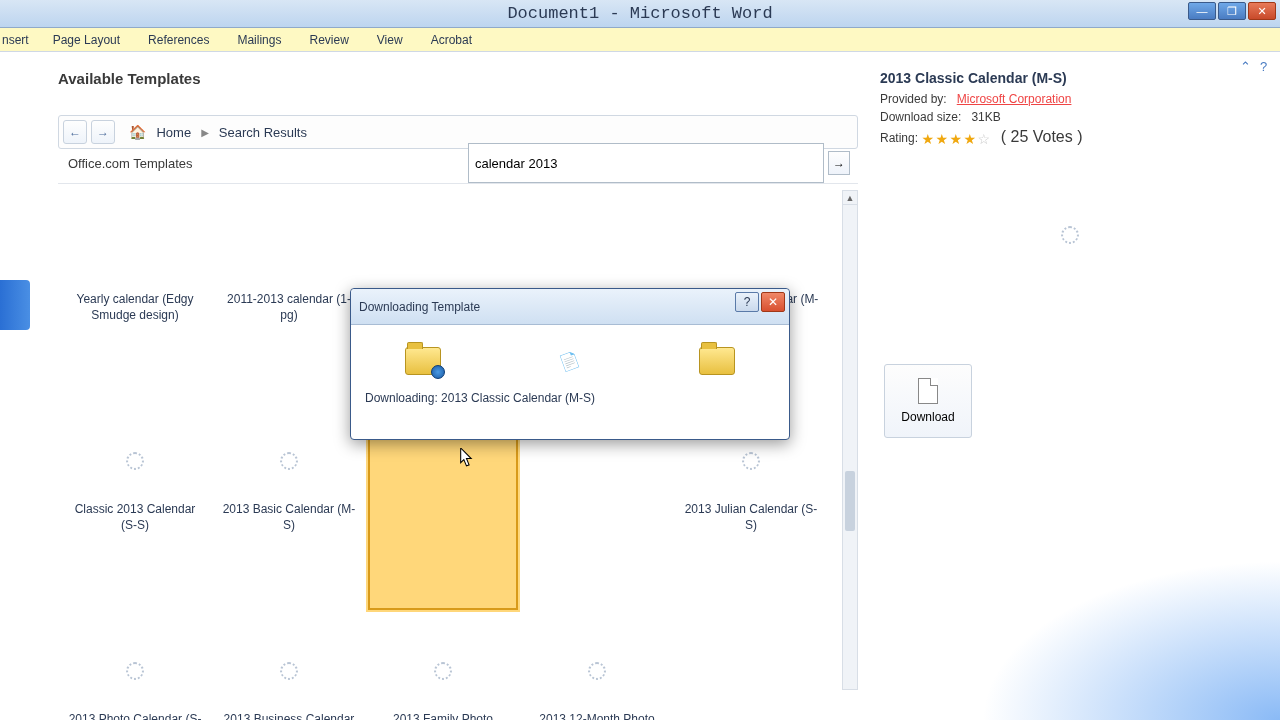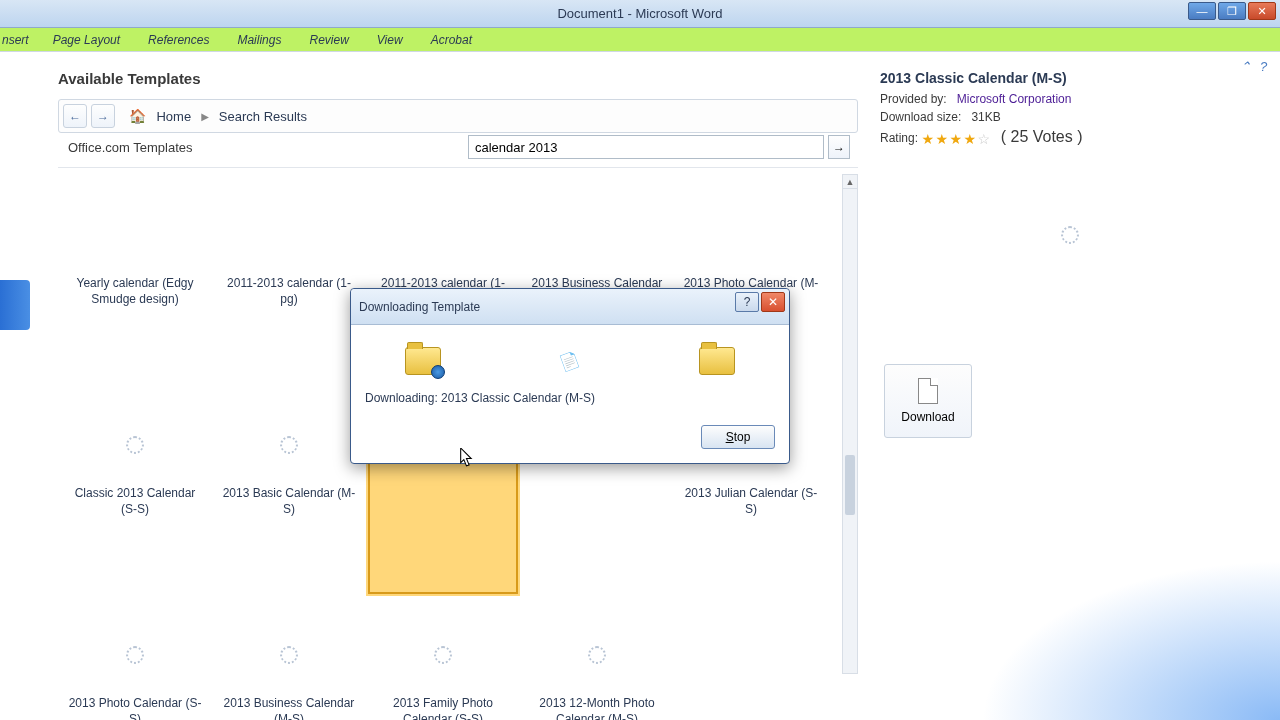--- a/index.html
+++ b/index.html
@@ -1,50 +1,50 @@
 <!DOCTYPE html>
 <html><head>
 <meta charset="utf-8">
 <style>
 * { box-sizing: border-box; margin: 0; padding: 0; font-family: "Segoe UI", Tahoma, sans-serif; }
 body { width: 1280px; height: 720px; overflow: hidden; background: #fff; position: relative; }
 
 
 .titlebar { height: 28px; background: linear-gradient(to bottom, #d8e6f5, #bdd5ef); display: flex; align-items: center; position: relative; border-bottom: 1px solid #8fa9c9; }
-.titlebar-title { position: absolute; left: 50%; transform: translateX(-50%); font-size: 13px; color: #2b3a54; }
+.titlebar-title { position: absolute; left: 50%; transform: translateX(-50%); font-size: 17px; color: #2b3a54; font-family: Liberation Mono, monospace; }
 .window-controls { position: absolute; right: 4px; top: 2px; display: flex; gap: 2px; }
 .win-btn { width: 28px; height: 18px; background: linear-gradient(to bottom, #6fa8e8, #4a7cc2); border: 1px solid #3a5a8a; border-radius: 2px; display: flex; align-items: center; justify-content: center; color: #fff; font-size: 11px; cursor: pointer; }
 .win-btn.close { background: linear-gradient(to bottom, #e87a5a, #c84a2a); border-color: #a03818; }
 .titlebar-right { position: absolute; right: 6px; bottom: -22px; display:flex; gap:6px; }
 .tb-icon { width:14px; height:14px; color:#4a7cc2; font-size:13px; }
 
 
-.ribbon { height: 24px; background: #bef264; display: flex; align-items: center; padding-left: 2px; gap: 0; border-bottom: 1px solid #cfd8e5; position:relative;font-style:italic; }
+.ribbon { height: 24px; background: #fef9c3; display: flex; align-items: center; padding-left: 2px; gap: 0; border-bottom: 1px solid #cfd8e5; position:relative; }
 .ribbon-tab { padding: 3px 14px; font-size: 12px; color: #2b3a54; cursor: pointer; }
 .ribbon-tab.cut { padding-left: 0; padding-right: 10px; }
 
 
 .main { display: flex; height: calc(720px - 52px); }
 .left-pane { width: 880px; padding: 18px 0 0 58px; position: relative; }
 .right-pane { width: 400px; padding: 18px 20px 0 0; }
 
 
-.avail-header { font-size: 15px; font-weight: bold; color: #3a3a3a; margin-bottom: 12px; }
+.avail-header { font-size: 15px; font-weight: bold; color: #3a3a3a; margin-bottom: 28px; }
 
 
 .navbar { display: flex; align-items: center; height: 34px; border: 1px solid #d0d8e2; border-radius: 3px; background: #fdfdfd; padding: 0 4px; gap: 4px; width: 800px; }
 .nav-btn { width: 24px; height: 24px; border: 1px solid #c8d2de; border-radius: 3px; background: linear-gradient(to bottom,#fefefe,#eef3fa); display:flex; align-items:center; justify-content:center; font-size:12px; color:#4a6a9a; cursor:pointer; }
 .nav-home-icon { font-size: 14px; }
 .nav-text { font-size: 13px; color: #2b3a54; padding: 0 6px; }
 .nav-sep { color: #888; font-size: 10px; }
 
 
 .searchbar { display: flex; align-items: center; height: 28px; width: 800px; }
 .search-label { font-size: 13px; color: #3a3a3a; padding: 0 10px; width: 410px; }
-.search-input { flex: 0 0 356px; height: 24px; border: 1px solid #b0bcc8; padding: 0 6px; font-size: 13px; }
+.search-input { flex: 0 0 356px; height: 40px; border: 1px solid #b0bcc8; padding: 0 6px; font-size: 13px; }
 .search-go { width: 22px; height: 24px; border: 1px solid #b0bcc8; margin-left: 4px; background: linear-gradient(to bottom,#fefefe,#eef3fa); display:flex; align-items:center; justify-content:center; font-size:12px; cursor:pointer; }
 
 
 .grid-wrap { position: relative; width: 800px; height: 520px; margin-top: 6px; border-top: 1px solid #e2e6ec; }
 .grid { padding-top: 8px; display: grid; grid-template-columns: repeat(5, 154px); grid-auto-rows: 210px; gap: 0; }
 .tile { display: flex; flex-direction: column; align-items: center; justify-content: flex-start; padding-top: 100px; position: relative; }
 .tile-label { font-size: 12px; color: #2b3a54; text-align: center; width: 140px; line-height: 1.3; }
 .spinner { position: absolute; top: 50px; width: 18px; height: 18px; }
 .spinner::before { content:""; position:absolute; inset:0; border-radius:50%; border:2px dotted #b8c4d4; }
 
@@ -55,21 +55,21 @@
 .blue-tab { position:absolute; left:0; top:280px; width:30px; height:50px; background:linear-gradient(to right,#2a6fd4,#4a8fe4); border-radius:0 4px 4px 0; }
 
 
 .scroll-rail { position:absolute; right:0; top:6px; width:16px; height:500px; background:#f0f3f7; border:1px solid #d8dee6; }
 .scroll-up { position:absolute; top:0; left:0; width:14px; height:14px; display:flex; align-items:center; justify-content:center; font-size:9px; color:#666; border-bottom:1px solid #d8dee6;}
 .scroll-thumb { position:absolute; top:280px; left:2px; width:10px; height:60px; background:#c8d2de; border-radius:2px; }
 
 
 .detail-title { font-size: 14px; font-weight: bold; color: #2b3a54; margin-bottom: 6px; }
 .detail-row { font-size: 12px; color: #3a3a3a; margin-bottom: 4px; }
-.detail-link { color: #4c1d95; cursor:pointer; }
+.detail-link { color: #ef4444; text-decoration: underline; cursor:pointer; }
 .stars { display:inline-flex; vertical-align:middle; }
 .star { width:14px; height:14px; display:inline-block; color:#f0a810; font-size:14px; line-height:14px; }
 .star.empty { color:#c8c8c8; }
 .votes { font-size:16px; color:#3a3a3a; margin-left:6px; }
 .preview-spin { width:18px; height:18px; margin:80px auto 120px; position:relative; }
 .preview-spin::before { content:""; position:absolute; inset:0; border-radius:50%; border:2px dotted #b8c4d4; }
 .download-btn { width: 88px; height: 74px; border: 1px solid #c8d2de; border-radius: 3px; background: linear-gradient(to bottom,#fdfdfd,#f0f4fa); display:flex; flex-direction:column; align-items:center; justify-content:center; gap:6px; cursor:pointer; margin-left:4px; font-size:12px; }
 .doc-icon { width:20px; height:26px; border:1px solid #888; position:relative; background:#fff; }
 .doc-icon::after { content:""; position:absolute; right:-1px; top:-1px; width:7px; height:7px; background:#fff; border-left:1px solid #888; border-bottom:1px solid #888; }
 
@@ -250,23 +250,20 @@
     </div>
     <div class="dialog-body">
       <div class="dl-row">
         <div class="folder-src">
             <div class="globe"></div>
           </div>
         <span class="paper-fly">📄</span>
         <div class="folder-dst"></div>
       </div>
       <div class="dl-text">Downloading: 2013 Classic Calendar (M-S)</div>
-      <div class="dlg-actions">
-        <button class="stop-btn"><u>S</u><span>top</span></button>
-      </div>
     </div>
   </div>
 </div>
 
 <div class="cursor">
   <svg viewBox="0 0 12 19">
       <path d="M0 0 L0 14 L3 11 L5.5 17 L8 16 L5.5 10 L10 10 Z" fill="#fff" stroke="#000" stroke-width="1"></path>
     </svg>
 </div>
 

